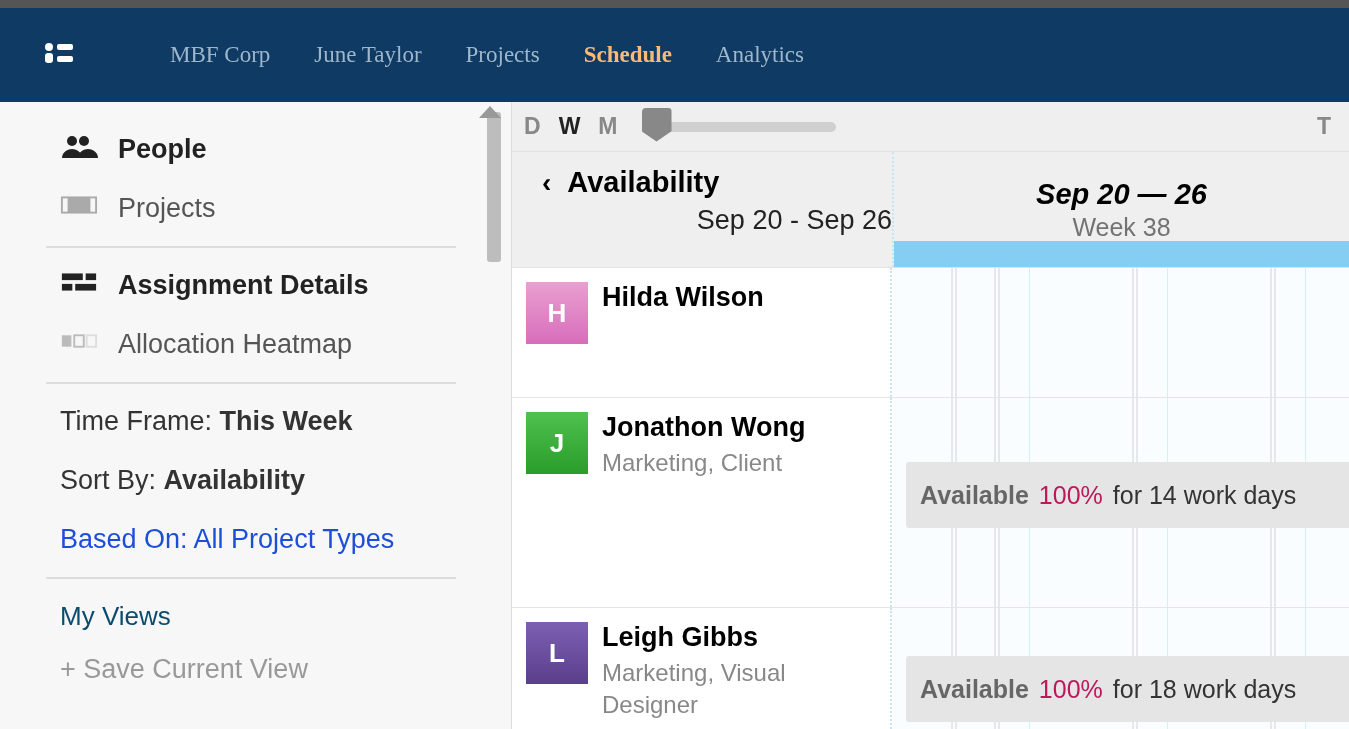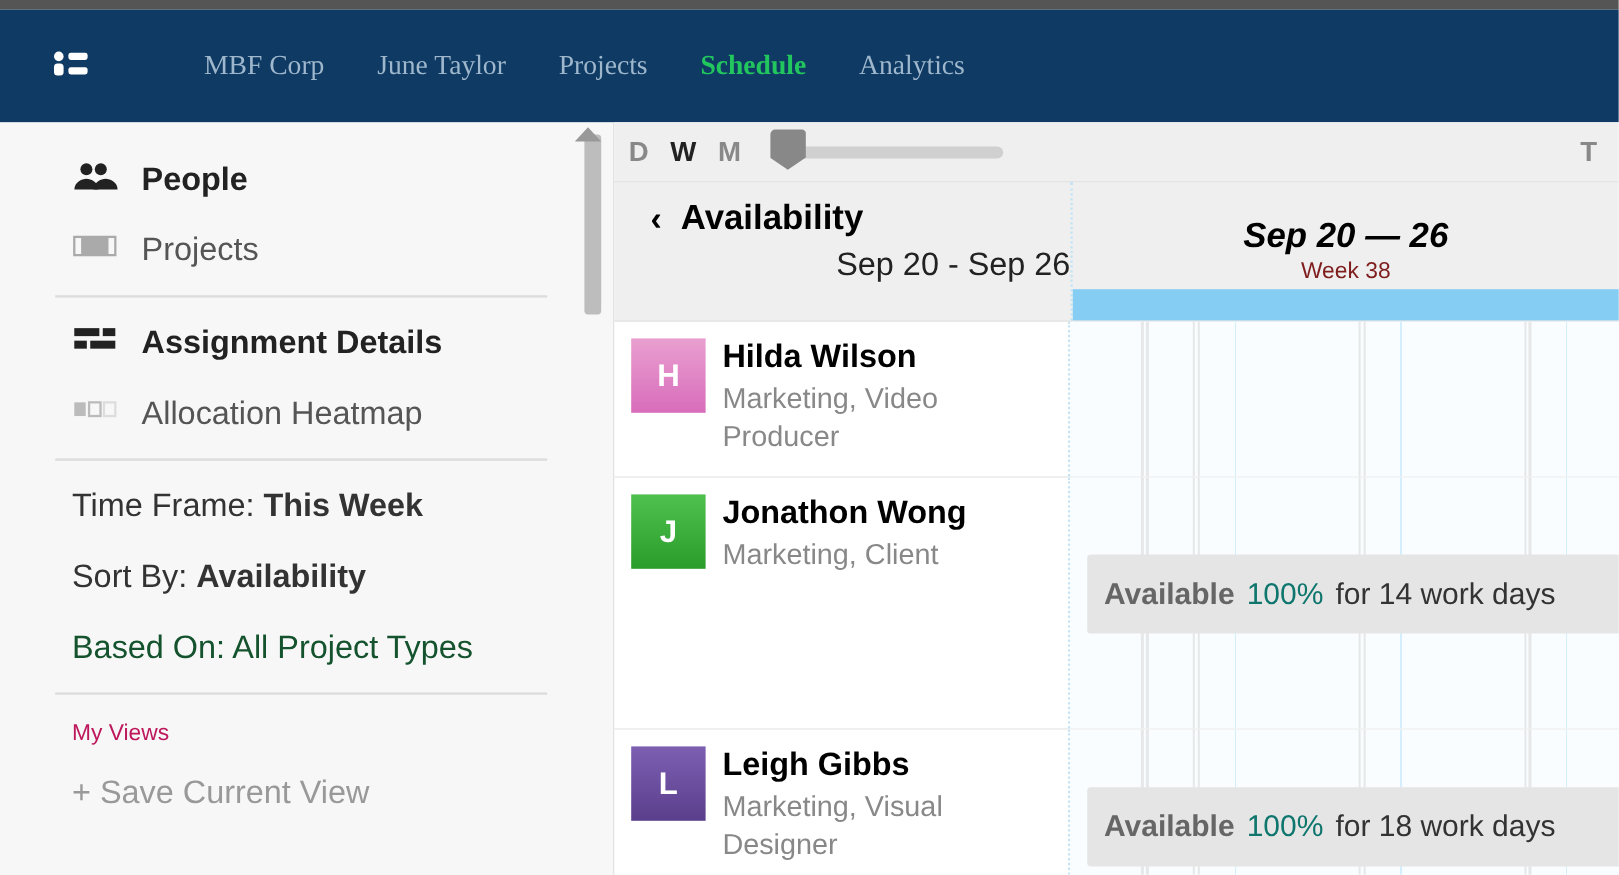--- a/index.html
+++ b/index.html
@@ -31,21 +31,21 @@
   }
   .logo-icon svg { width: 36px; height: 36px; }
   .nav-item {
     font-size: 23px;
     font-weight: 400;
     color: #9fb7cc;
     cursor: pointer;
     font-family: Liberation Serif, serif;
   }
   .nav-item.active {
-    color: #22c55e;
+    color: #fdba74;
     font-weight: 700;
   }
   .main {
     display: flex;
     height: calc(729px - 102px);
   }
   .sidebar-wrap {
     position: relative;
     width: 512px;
     background: #f7f7f7;
@@ -96,22 +96,22 @@
     border-top: 2px solid #ddd;
     margin: 8px 0 8px -14px;
     width: calc(100% + 14px);
   }
   .filter-row {
     font-size: 27px;
     color: #333;
     padding: 14px 0;
   }
   .filter-row .val { font-weight: 700; }
-  .filter-row.plain { color: #14532d; }
-  .myviews { font-size: 19px; color: #be185d; padding: 14px 0; }
+  .filter-row.plain { color: #1d4ed8; }
+  .myviews { font-size: 26px; color: #0c4a6e; padding: 14px 0; }
   .saveview { font-size: 27px; color: #999; padding: 8px 0; }
   .proj-icon svg, .assign-icon svg, .heatmap-icon svg { width: 38px; height: 24px; }
 
   .schedule-panel {
     flex: 1;
     background: #fff;
     display: flex;
     flex-direction: column;
     position: relative;
   }
@@ -179,21 +179,21 @@
   .avail-right {
     flex: 1;
     display: flex;
     flex-direction: column;
     align-items: center;
     justify-content: center;
     position: relative;
     border-left: 2px dotted #c5e5f5;
   }
   .week-title { font-size: 29px; font-weight: 700; font-style: italic; }
-  .week-sub { font-size: 19px; color: #7f1d1d; margin-top: 2px; }
+  .week-sub { font-size: 25px; color: #737373; margin-top: 2px; }
   .blue-bar {
     position: absolute;
     bottom: 0;
     left: 0;
     right: 0;
     height: 26px;
     background: #86cdf4;
   }
 
   .people-rows {
@@ -251,21 +251,21 @@
     background: #e5e5e5;
     display: flex;
     align-items: center;
     padding-left: 14px;
     font-size: 25px;
     color: #333;
     gap: 10px;
     border-radius: 3px;
   }
   .avail-pill .a-label { font-weight: 700; color: #666; }
-  .avail-pill .pct { color: #0f766e; text-align: right; }
+  .avail-pill .pct { color: #be185d; text-align: right; }
 </style>
 </head>
 <body>
 
 <div class="topbar-strip"></div>
 
 <div class="header">
   <div class="logo-icon">
     <svg viewBox="0 0 36 36" fill="none">
       <circle cx="9" cy="10" r="4" fill="#fff"></circle>
@@ -389,21 +389,20 @@
 
     <div class="people-rows">
 
       <div class="person-row">
         <div class="person-left">
           <div class="avatar pink">
               <div class="avatar-initial">H</div>
             </div>
           <div>
             <div class="person-name">Hilda Wilson</div>
-            <div class="person-role">Marketing, Video Producer</div>
           </div>
         </div>
         <div class="person-right"></div>
       </div>
 
       <div class="person-row tall">
         <div class="person-left">
           <div class="avatar green">
               <div class="avatar-initial">J</div>
             </div>

